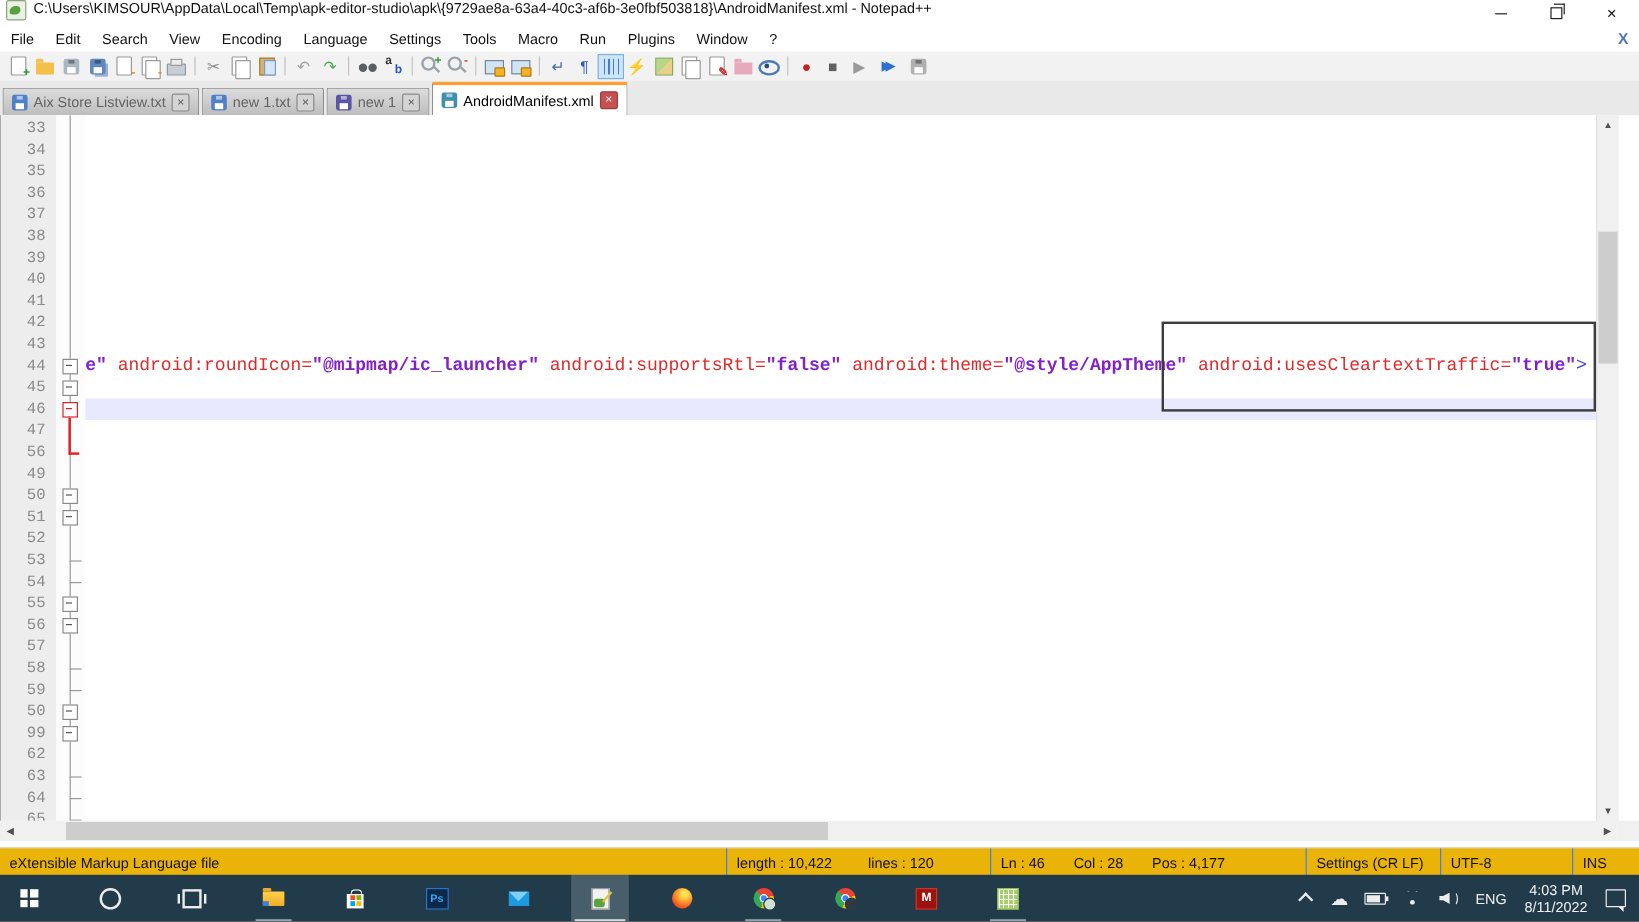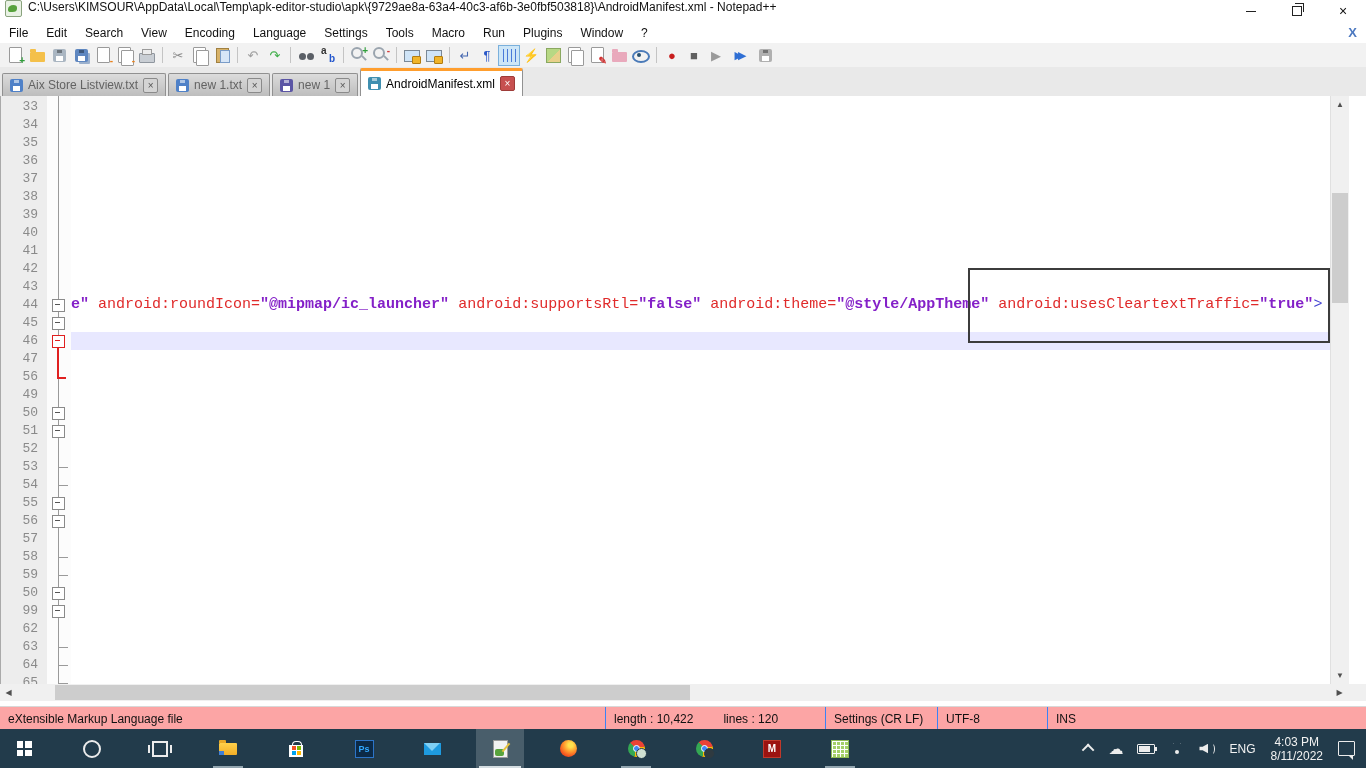--- a/index.html
+++ b/index.html
@@ -95,21 +95,21 @@
 
   .vscroll{width:18px;background:#f0f0f0;position:relative;flex:0 0 auto;border-left:1px solid #e0e0e0;}
   .vs-btn{position:absolute;left:0;width:18px;height:17px;display:flex;align-items:center;justify-content:center;font-size:8px;color:#505050;}
   .vs-thumb{position:absolute;left:1px;width:16px;top:97px;height:110px;background:#cdcdcd;}
   .hscroll{position:absolute;top:684px;left:0;width:1348px;height:17px;background:#f0f0f0;}
   .hs-btn{position:absolute;top:0;width:17px;height:17px;display:flex;align-items:center;justify-content:center;font-size:8px;color:#505050;}
   .hs-thumb{position:absolute;left:55px;top:1px;width:635px;height:15px;background:#cdcdcd;}
   .scroll-corner{position:absolute;top:684px;left:1348px;width:18px;height:17px;background:#f0f0f0;}
 
   
-  .statusbar{position:absolute;top:706px;left:0;right:0;height:23px;background:#fca5a5;border-top:1px solid #d8d8d8;
+  .statusbar{position:absolute;top:706px;left:0;right:0;height:23px;background:#eab308;border-top:1px solid #d8d8d8;
              display:flex;align-items:center;font-size:12px;color:#111;}
   .seg{height:100%;display:flex;align-items:center;padding-left:8px;box-sizing:border-box;}
   .seg+.seg{border-left:1px solid #3b82f6;}
   .seg-doctype{width:605px;}
   .seg-size{width:220px;gap:30px;}
   .seg-pos{width:263px;gap:24px;}
   .seg-eol{width:112px;}
   .seg-enc{width:110px;}
   .seg-ins{width:46px;}
 
@@ -405,20 +405,25 @@
   <div class="scroll-corner"></div>
 
   <div class="statusbar">
     <div class="seg seg-doctype">
         <span>eXtensible Markup Language file</span>
       </div>
     <div class="seg seg-size">
       <span>length : 10,422</span>
       <span>lines : 120</span>
     </div>
+    <div class="seg seg-pos">
+      <span>Ln : 46</span>
+      <span>Col : 28</span>
+      <span>Pos : 4,177</span>
+    </div>
     <div class="seg seg-eol">
         <span>Settings (CR LF)</span>
       </div>
     <div class="seg seg-enc">
         <span>UTF-8</span>
       </div>
     <div class="seg seg-ins">
         <span>INS</span>
       </div>
   </div>

